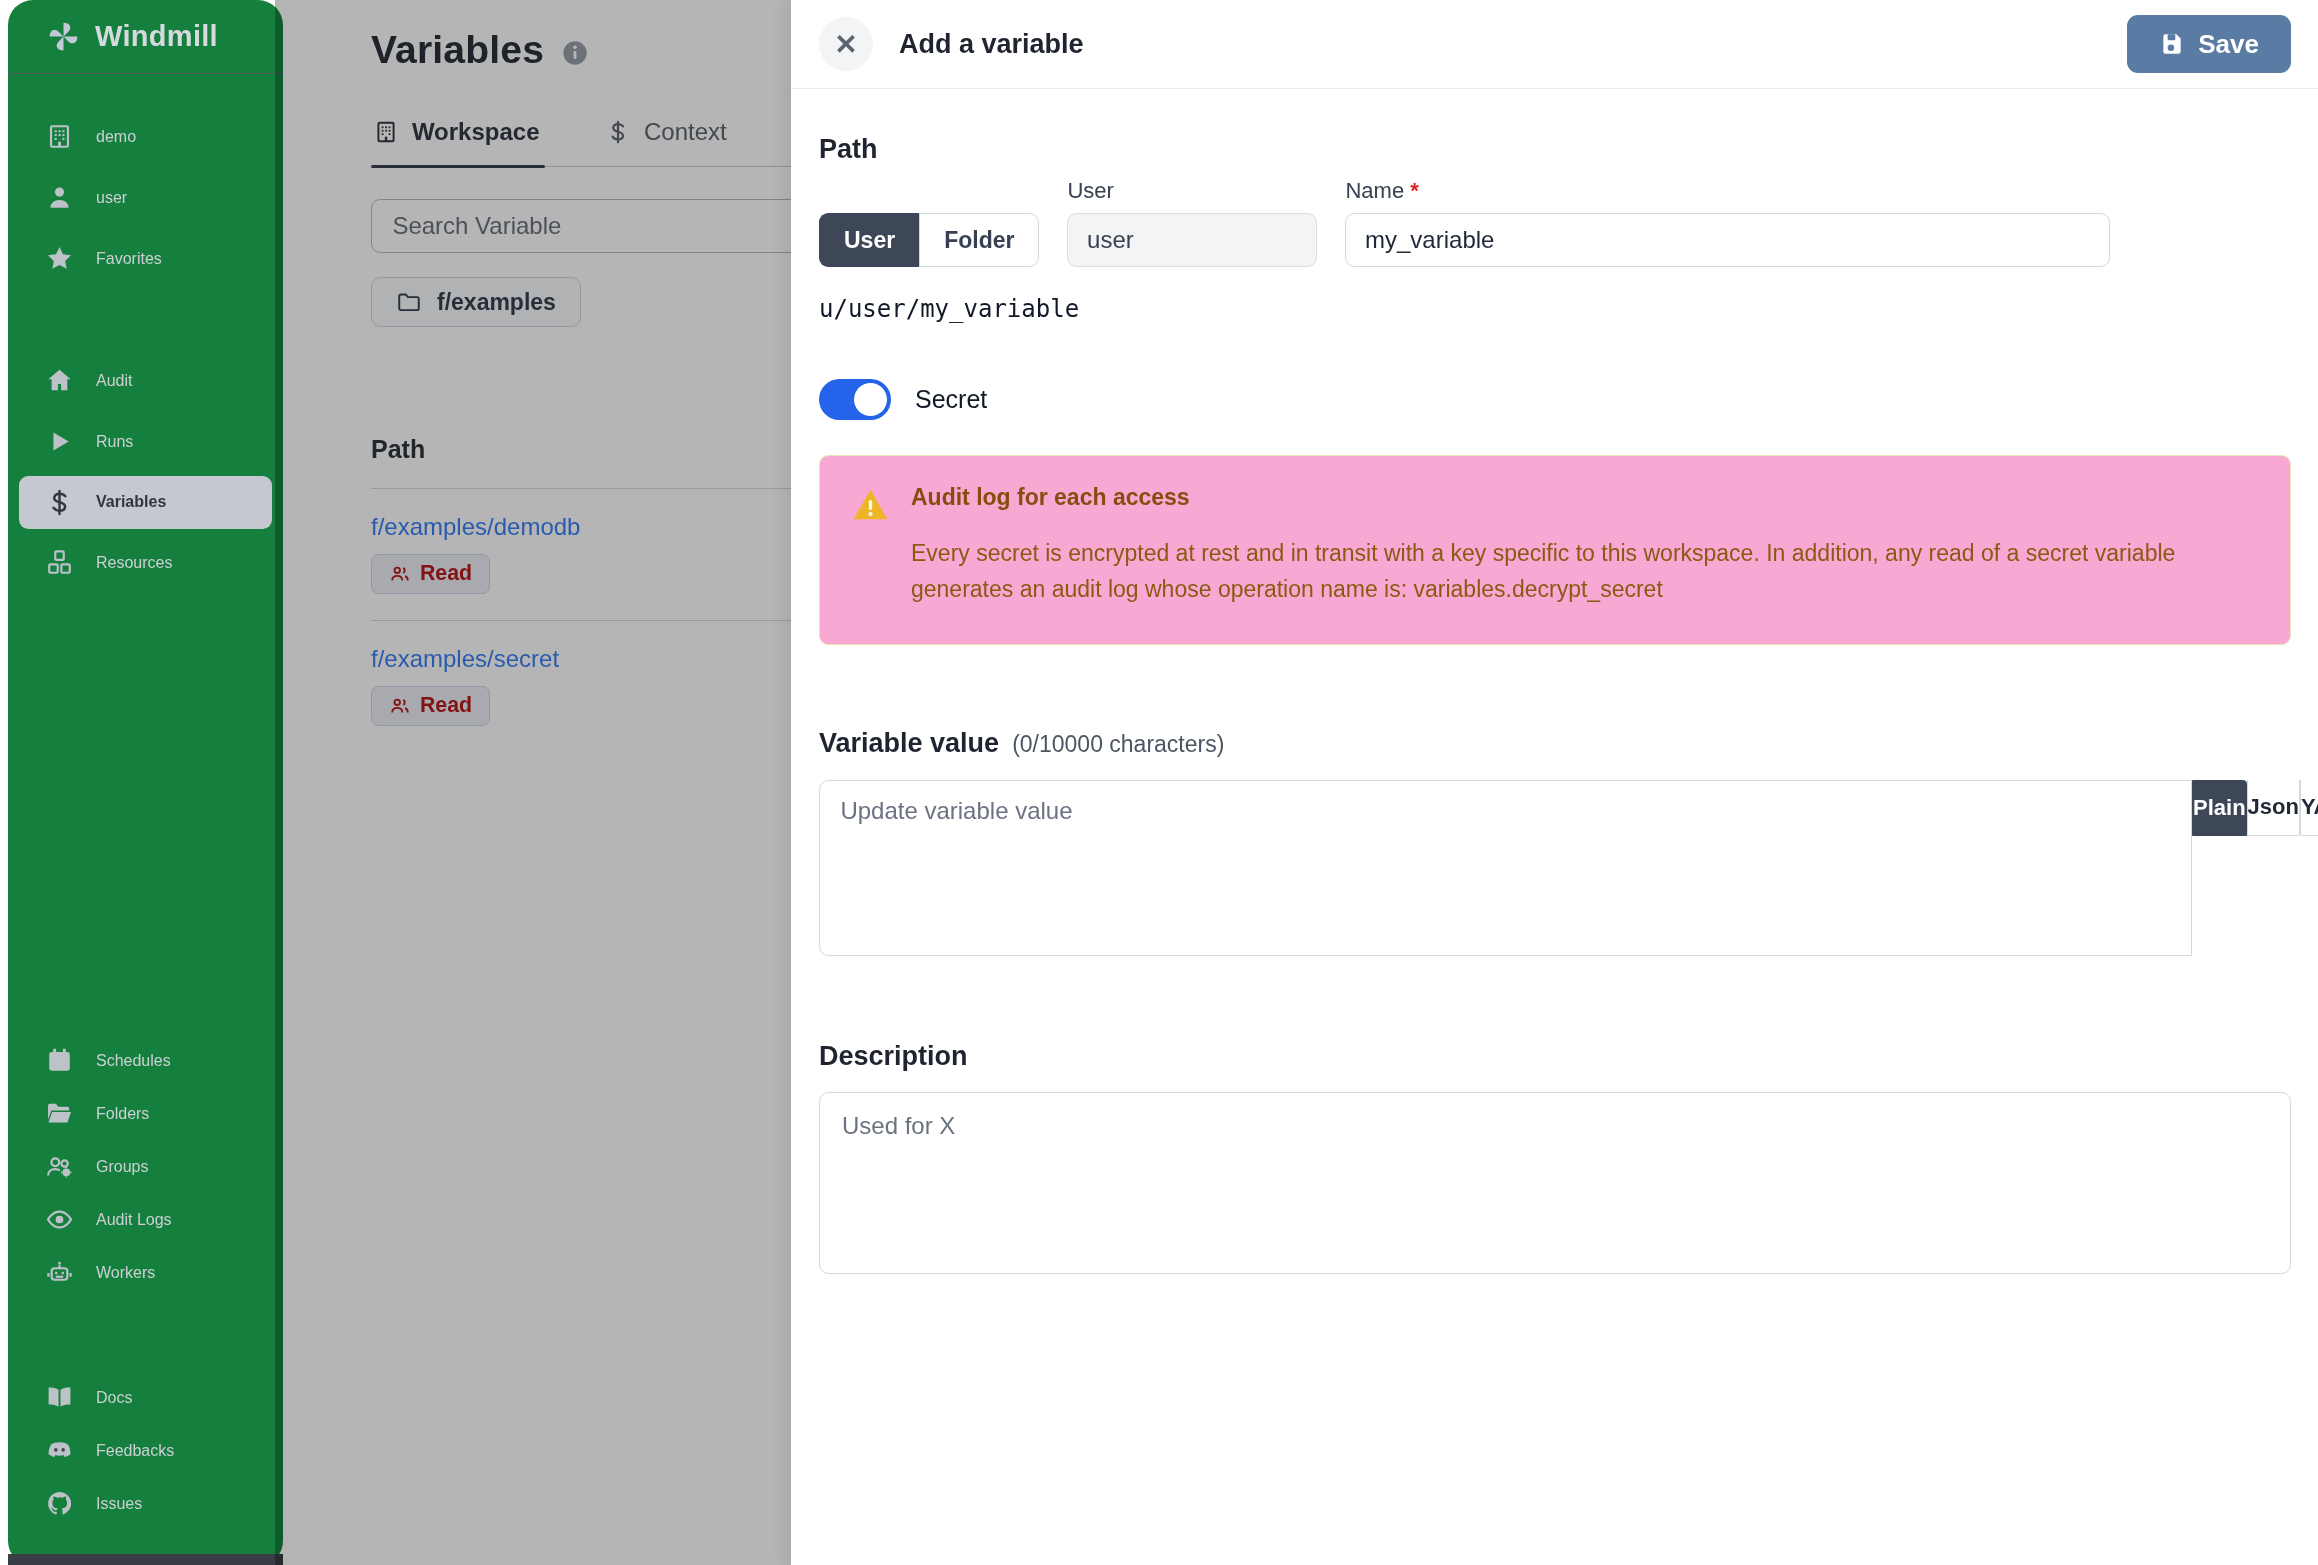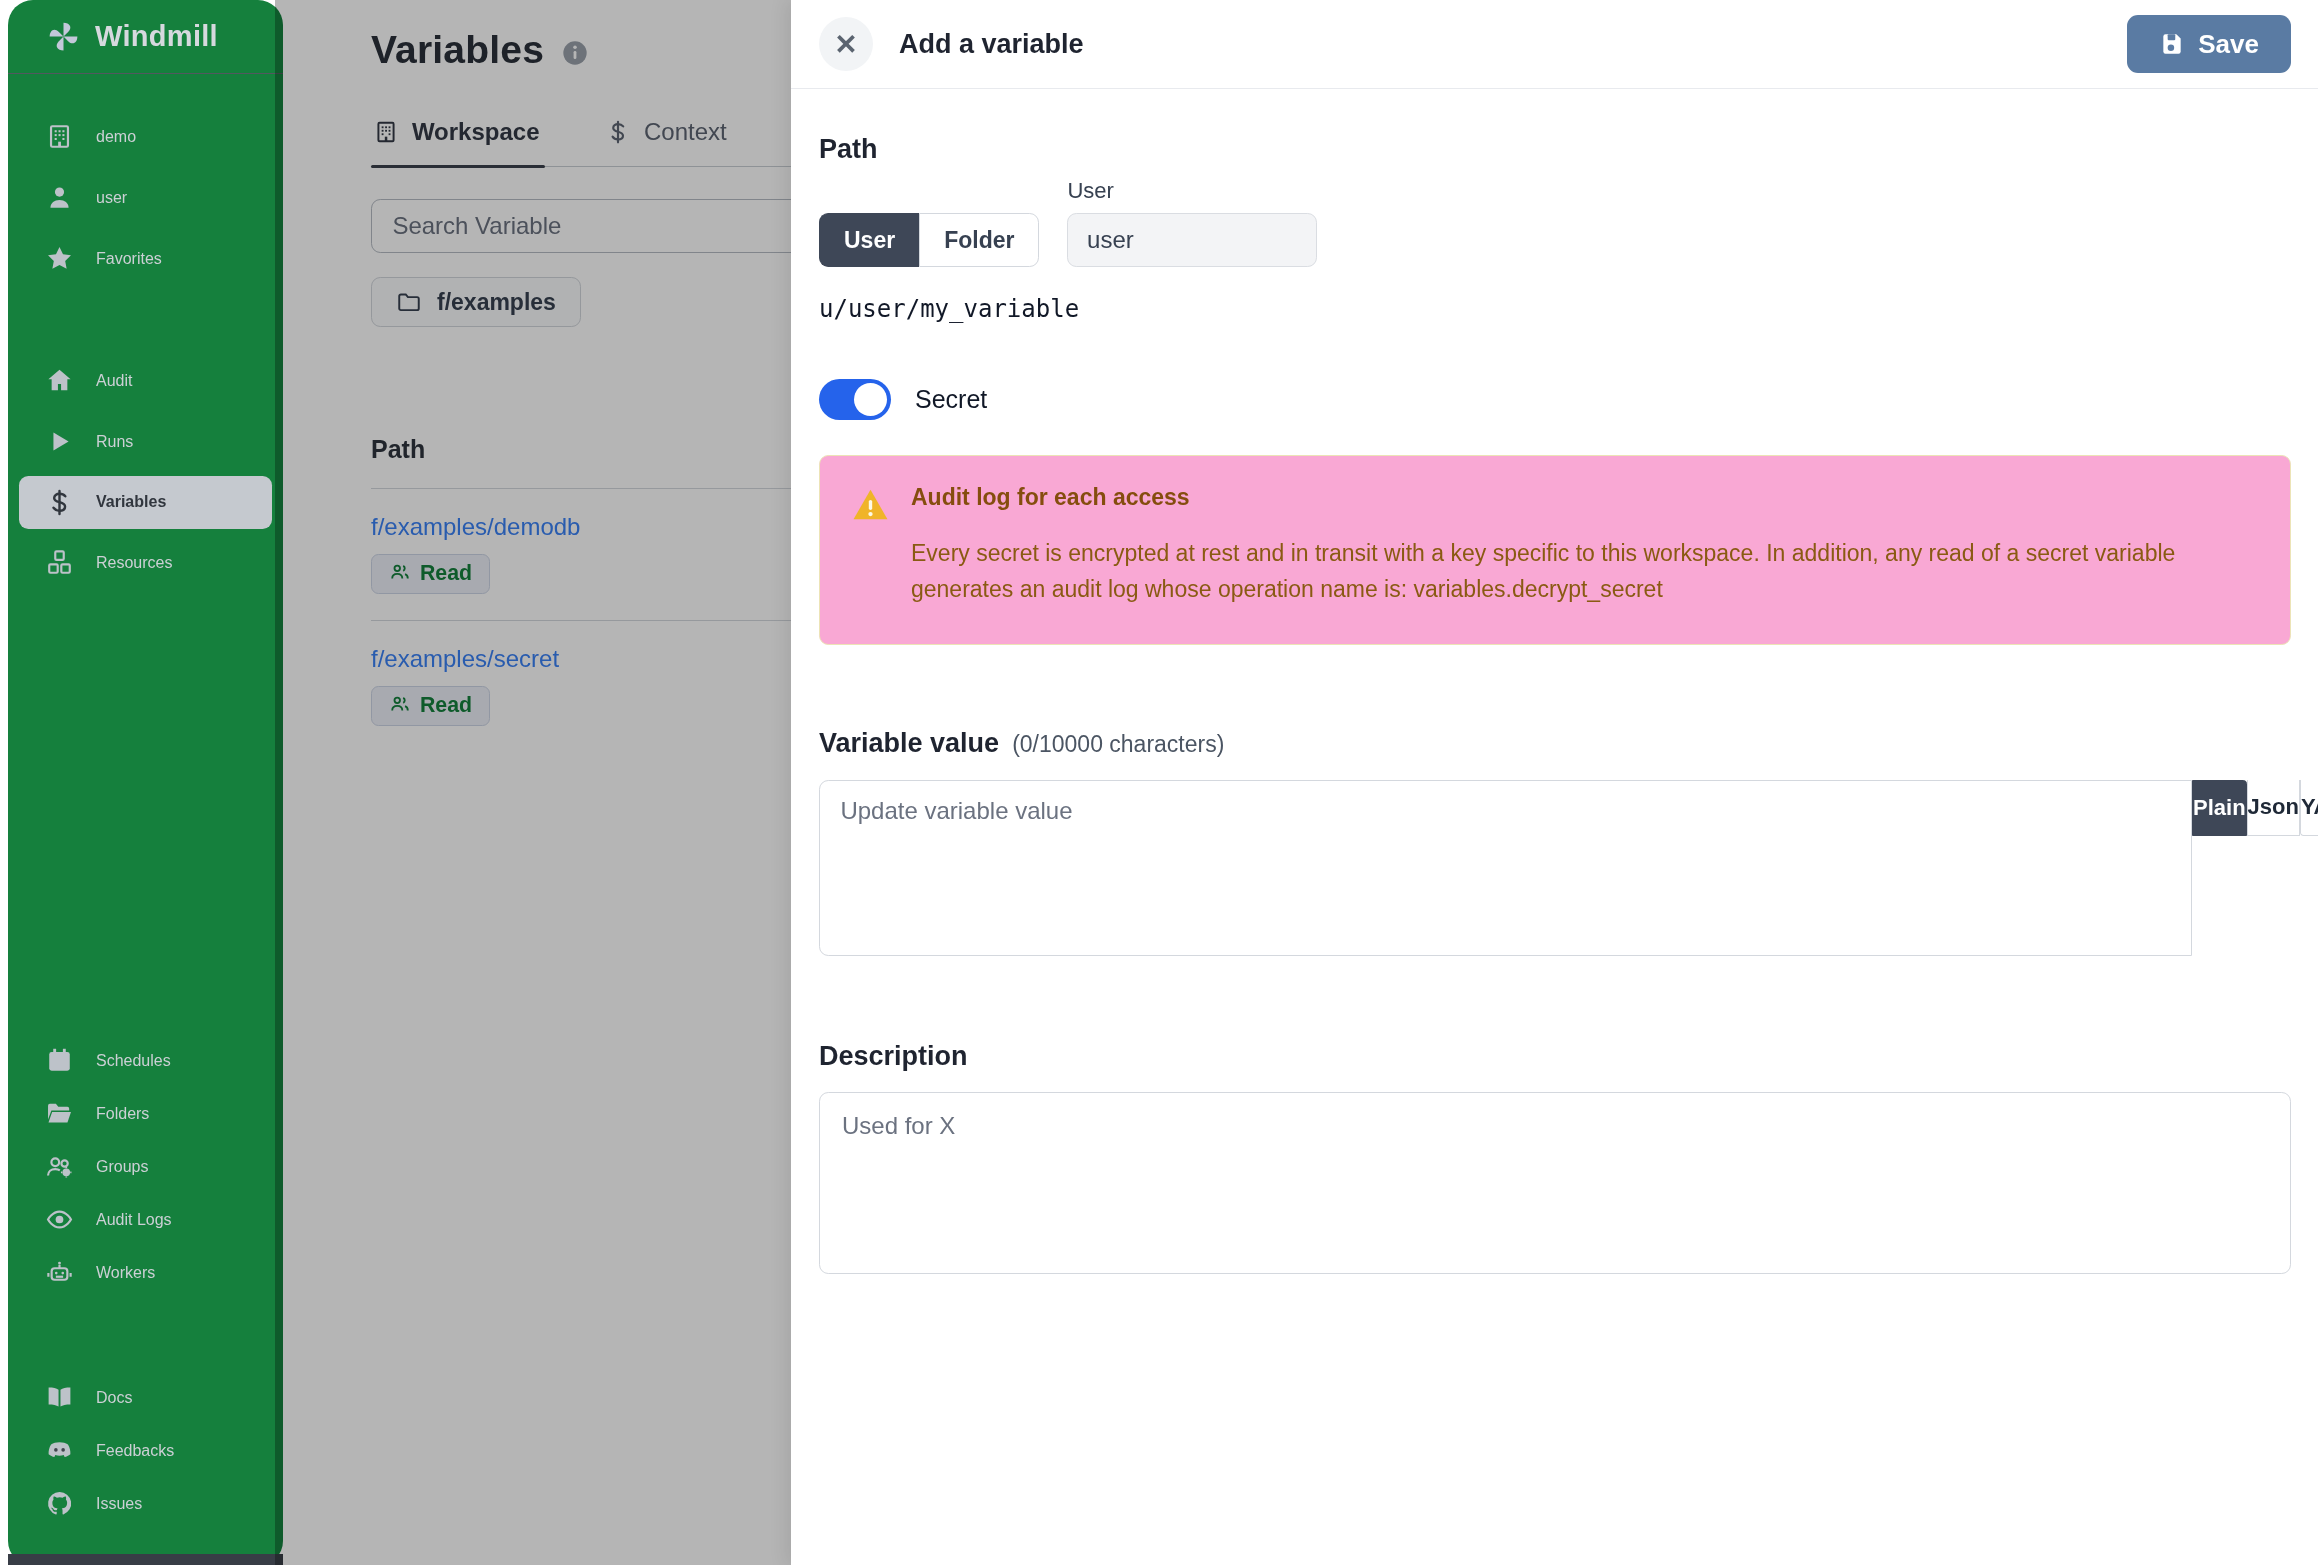--- a/index.html
+++ b/index.html
@@ -37,21 +37,21 @@
   .tab.active::after { content:""; position:absolute; left:0; right:0; bottom:-1.9px; height:3.7px; background:#3c424c; border-radius:1.9px; }
   .search-input { margin-top:32px; width:519px; height:54px; border:0.9px solid #b6bcc4; border-radius:9.3px; background:#fff; font-size:24px; padding:0 20.4px; color:#374151; outline:none; font-family:"Liberation Sans", sans-serif; }
   .search-input::placeholder { color:#6b7280; }
   .chip { margin-top:24px; display:inline-flex; align-items:center; gap:15px; padding:10.2px 24px; border:0.9px solid #d2d6dc; background:#fafbfc; border-radius:9.3px; cursor:pointer; }
   .chip .icon { width:26px; height:26px; color:#374151; display:inline-flex; }
   .chip-label { font-size:23px; font-weight:700; color:#374151; }
   .list-header { margin-top:108px; font-size:25px; font-weight:700; color:#2f353e; padding-bottom:24px; border-bottom:0.9px solid #d4d8dd; width:557px; }
   .var-row { padding:24px 0 26px 0; border-bottom:0.9px solid #d4d8dd; width:557px; }
   .var-row:last-child { border-bottom:none; }
   .var-link { font-size:24px; color:#3b82f6; text-decoration:none; cursor:pointer; display:inline-block; }
-  .perm-badge { margin-top:13px; display:inline-flex; gap:9.3px; padding:6.5px 16.7px; border:0.9px solid #cdd5e6; background:#edf0f8; border-radius:7.4px; color:#15803d; font-size:21.3px; font-weight:700; cursor:default; }
+  .perm-badge { margin-top:13px; display:inline-flex; align-items:center; gap:9.3px; padding:6.5px 16.7px; border:0.9px solid #cdd5e6; background:#edf0f8; border-radius:7.4px; color:#b91c1c; font-size:21.3px; font-weight:700; cursor:default; }
   .perm-badge .icon { width:22px; height:22px; display:inline-flex; }
 
   
   .dim { position:absolute; left:275px; top:0; width:517px; height:100%; background:rgba(0,0,0,0.29); z-index:7; }
 
   
   .drawer { position:absolute; left:791px; top:0; width:1528px; height:100%; background:#ffffff; z-index:10; box-shadow:-5.6px 0 16.7px rgba(0,0,0,0.08); }
   .drawer-header { height:89px; display:flex; align-items:center; padding:0 28px; border-bottom:0.9px solid #e8eaee; }
   .close-btn { width:54px; height:54px; border-radius:50%; background:#f2f4f6; border:none; color:#5b6470; font-size:28px; font-weight:600; display:flex; align-items:center; justify-content:center; cursor:pointer; flex:none; }
   .drawer-title { margin-left:26px; font-size:27px; font-weight:700; color:#1f2430; }
@@ -399,20 +399,24 @@
 
       <div class="fields-row">
         <div class="seg-group">
           <button class="seg-btn left selected">User</button>
           <button class="seg-btn right">Folder</button>
         </div>
         <div class="field">
           <label class="field-label">User</label>
           <input class="text-input disabled w-user" type="text" value="user" style="">
         </div>
+        <div class="field">
+          <label class="field-label"><span>Name</span> <span class="req">*</span></label>
+          <input class="text-input w-name" type="text" value="my_variable" style="">
+        </div>
       </div>
 
       <div class="full-path">u/user/my_variable</div>
 
       <div class="secret-row">
         <button class="switch">
           <span class="knob"></span>
         </button>
         <span class="secret-label">Secret</span>
       </div>

